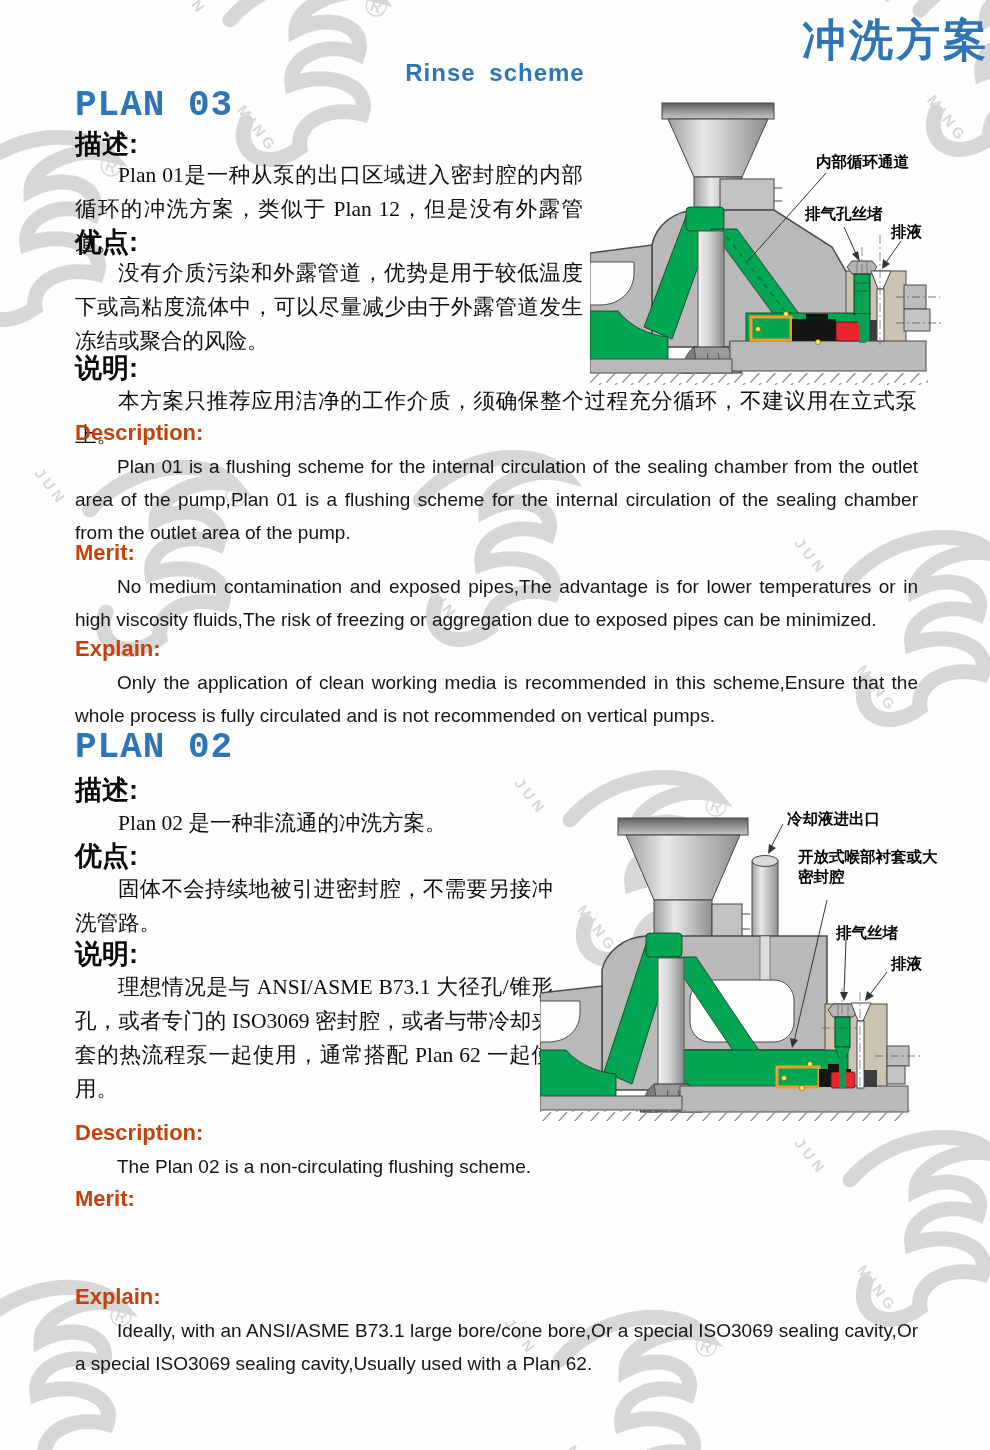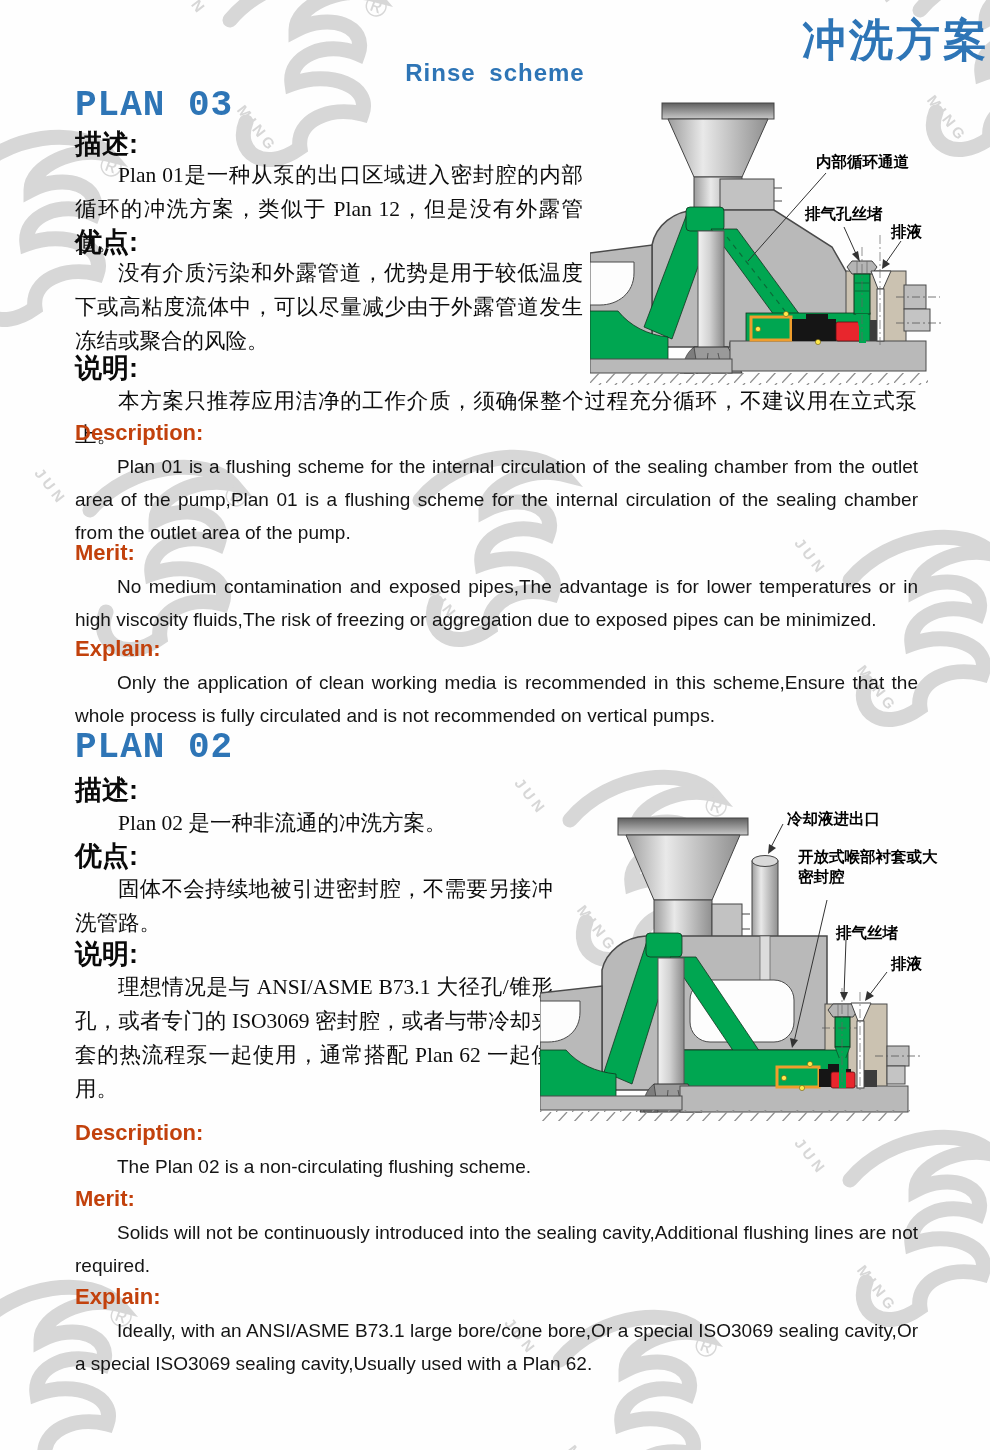--- a/index.html
+++ b/index.html
@@ -250,21 +250,20 @@
   <div class="abs h-cn" style="left:75px;top:840px">优点:</div>
   <div class="abs p-cn" style="left:75px;top:872px;width:478px">固体不会持续地被引进密封腔，不需要另接冲洗管路。</div>
 
   <div class="abs h-cn" style="left:75px;top:938px">说明:</div>
   <div class="abs p-cn" style="left:75px;top:970px;width:478px">理想情况是与 ANSI/ASME B73.1 大径孔/锥形孔，或者专门的 ISO3069 密封腔，或者与带冷却夹套的热流程泵一起使用，通常搭配 Plan 62 一起使用。</div>
 
   <div class="abs h-en" style="left:75px;top:1120px">Description:</div>
   <div class="abs p-en" style="left:75px;top:1150px;width:843px">The Plan 02 is a non-circulating flushing scheme.</div>
 
   <div class="abs h-en" style="left:75px;top:1186px">Merit:</div>
-  <div class="abs p-en" style="left:75px;top:1216px;width:843px">Solids will not be continuously introduced into the sealing cavity,Additional flushing lines are not required.</div>
 
   <div class="abs h-en" style="left:75px;top:1284px">Explain:</div>
   <div class="abs p-en" style="left:75px;top:1314px;width:843px">Ideally, with an ANSI/ASME B73.1 large bore/cone bore,Or a special ISO3069 sealing cavity,Or a special ISO3069 sealing cavity,Usually used with a Plan 62.</div>
 
   <div class="diagram" style="left:540px;top:788px;width:450px;height:334px">
     <svg width="450" height="334" viewBox="0 0 450 334">
       <g>
         <rect x="78" y="30" width="130" height="17" fill="url(#g-cap)" stroke="#444"></rect>
         <polygon points="86,47 200,47 172,112 114,112" fill="url(#g-neck)" stroke="#444"></polygon>
         <rect x="114" y="112" width="58" height="37" fill="url(#g-neck)" stroke="#444"></rect>

